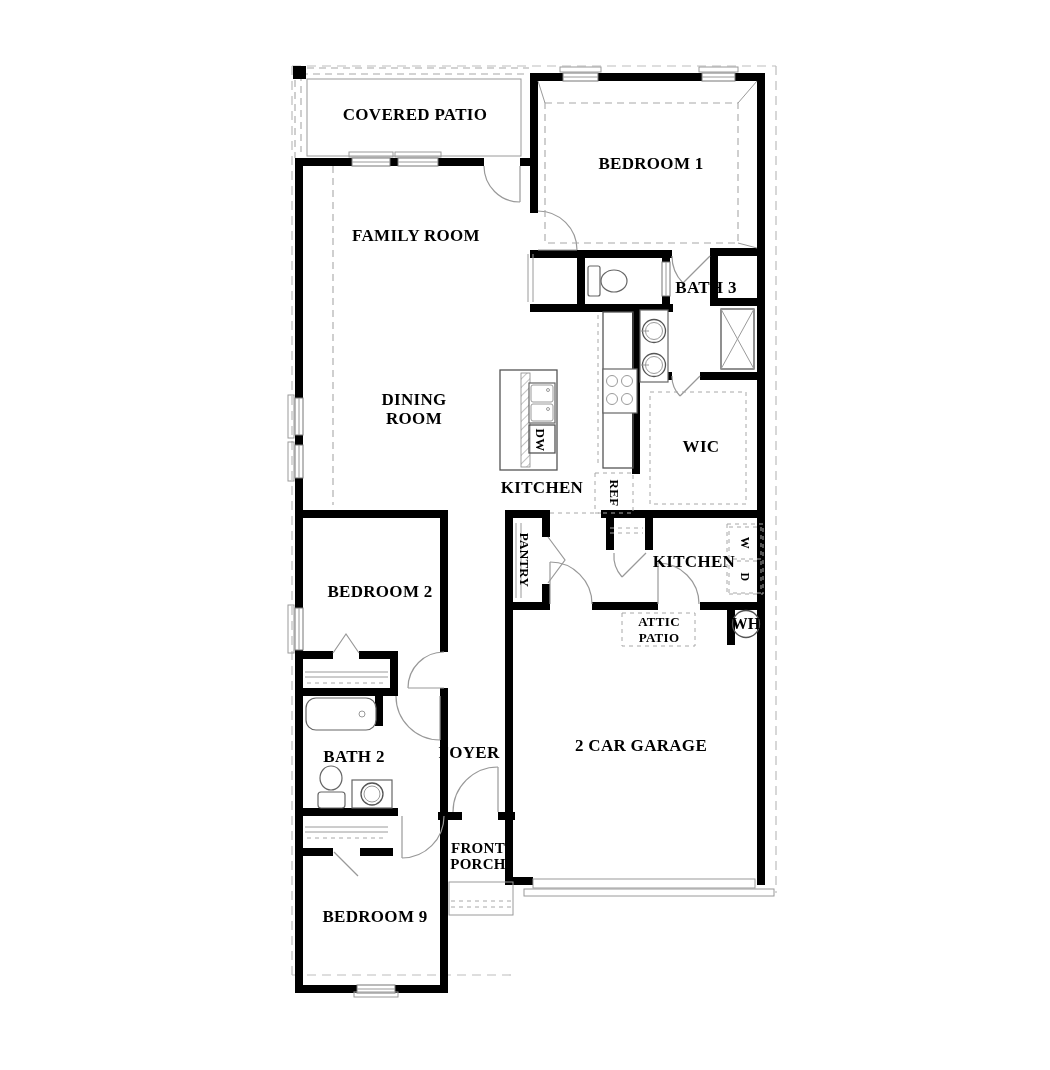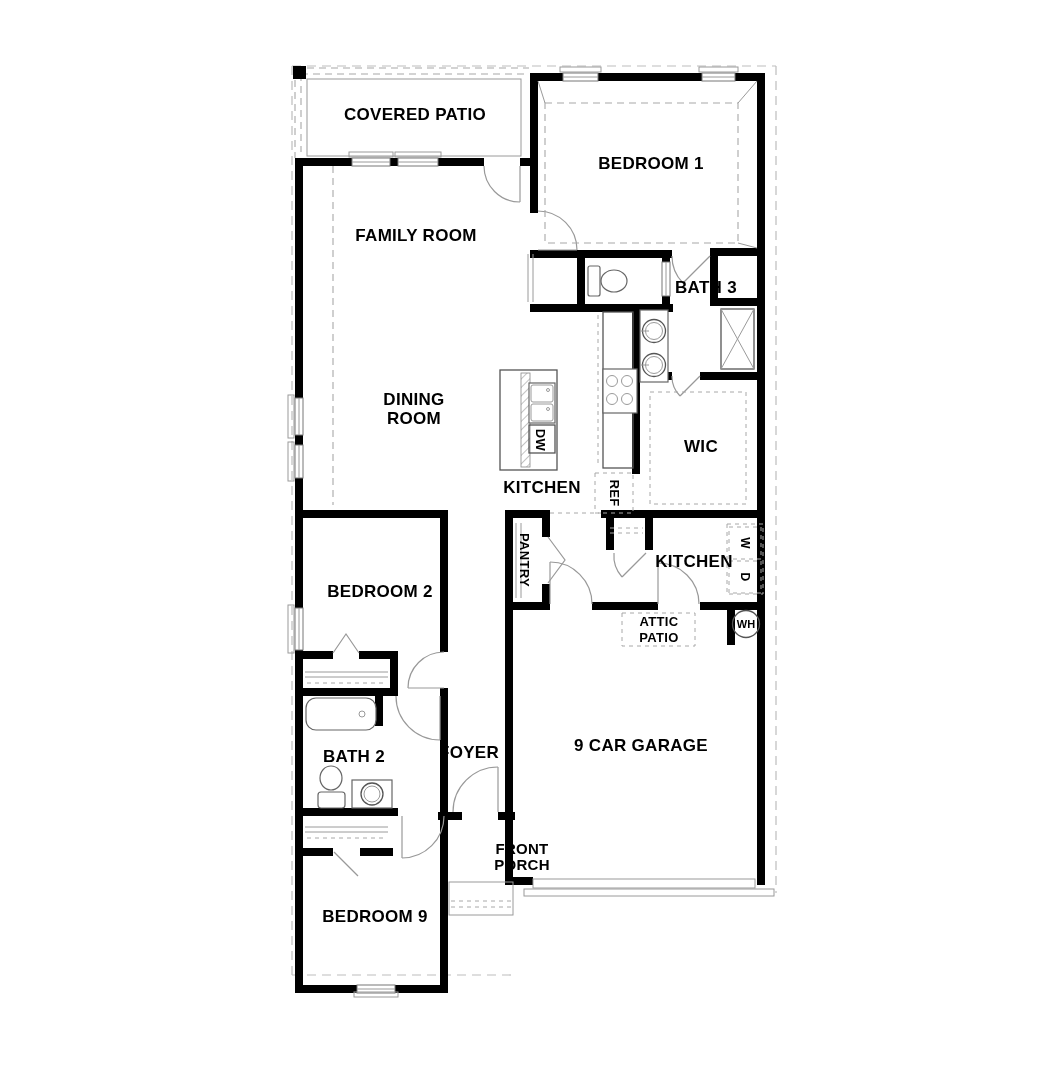--- a/index.html
+++ b/index.html
@@ -1,35 +1,35 @@
 <!DOCTYPE html>
 <html style="--wall: #000000; --line: #555555; --door: #999999; --dash: #a8a8a8; --lot: #bdbdbd; --text: #000000; --bg: #ffffff;"><head>
 <meta charset="utf-8">
 <style>
   :root{ --wall:#000; --line:#555; --door:#999; --dash:#a8a8a8; --lot:#bdbdbd; --text:#000; --bg:#fff; }
   html,body{margin:0;padding:0;background:var(--bg);}
   #canvas{position:relative;width:1050px;height:1070px;background:var(--bg);overflow:hidden;
-          font-family:Liberation Sans, sans-serif;}
+          font-family:Liberation Serif, serif;}
   #plan-svg{position:absolute;left:0;top:0;}
   .wall{fill:var(--wall);}
   .winf{fill:#fff;stroke:#777;stroke-width:1;}
   .thin{fill:none;stroke:var(--line);stroke-width:1.3;}
   .thin2{fill:none;stroke:#9a9a9a;stroke-width:1;}
   .fix{fill:#fff;stroke:#666;stroke-width:1.2;}
   .door{fill:none;stroke:var(--door);stroke-width:1.2;}
   .dash{fill:none;stroke:var(--dash);stroke-width:1.1;stroke-dasharray:7 5;}
   .dashsm{fill:none;stroke:var(--dash);stroke-width:1;stroke-dasharray:4 4;}
   .lot{fill:none;stroke:var(--lot);stroke-width:1.2;stroke-dasharray:9 6;}
   .lbl{position:absolute;transform:translate(-50%,-50%);color:var(--text);font-weight:bold;
        font-size:17px;line-height:1.1;letter-spacing:.3px;white-space:pre-line;text-align:center;}
   .rot{transform:translate(-50%,-50%) rotate(90deg);}
-  .s15{font-size:15px;line-height:1.05;margin-left:44px;}
+  .s15{font-size:15px;line-height:1.05;}
   .s13{font-size:13px;line-height:1.25;}
   .s12{font-size:12px;}
-  .s10{font-size:11px;letter-spacing:0;}
+  .s10{font-size:16px;letter-spacing:0;}
 </style>
 </head>
 <body>
 
 <div id="canvas">
 
   <svg id="plan-svg" width="1050" height="1070" viewBox="0 0 1050 1070">
     <defs>
       <pattern id="hatch" width="6" height="6" patternUnits="userSpaceOnUse" patternTransform="rotate(45)">
         <line x1="0" y1="0" x2="0" y2="6" stroke="#888" stroke-width="1"></line>
@@ -320,21 +320,21 @@
   <div class="lbl" style="left:416px;top:236px">FAMILY ROOM</div>
   <div class="lbl" style="left:706px;top:288px">BATH 3</div>
   <div class="lbl" style="left:414px;top:410px">DINING
 ROOM</div>
   <div class="lbl" style="left:701px;top:447px">WIC</div>
   <div class="lbl" style="left:542px;top:488px">KITCHEN</div>
   <div class="lbl" style="left:380px;top:592px">BEDROOM 2</div>
   <div class="lbl" style="left:694px;top:562px">KITCHEN</div>
   <div class="lbl" style="left:354px;top:757px">BATH 2</div>
   <div class="lbl" style="left:469px;top:753px">FOYER</div>
-  <div class="lbl" style="left:641px;top:746px">9 CAR GARAGE</div>
+  <div class="lbl" style="left:641px;top:746px">2 CAR GARAGE</div>
   <div class="lbl" style="left:375px;top:917px">BEDROOM 9</div>
   <div class="lbl s15" style="left:478px;top:857px">FRONT
 PORCH</div>
 
   <div class="lbl rot s13" style="left:540px;top:440px">DW</div>
   <div class="lbl rot s13" style="left:614px;top:493px">REF</div>
   <div class="lbl rot s13" style="left:524px;top:560px">PANTRY</div>
   <div class="lbl rot s12" style="left:744px;top:543px">W</div>
   <div class="lbl rot s12" style="left:744px;top:577px">D</div>
   <div class="lbl s10" style="left:746px;top:624px">WH</div>

